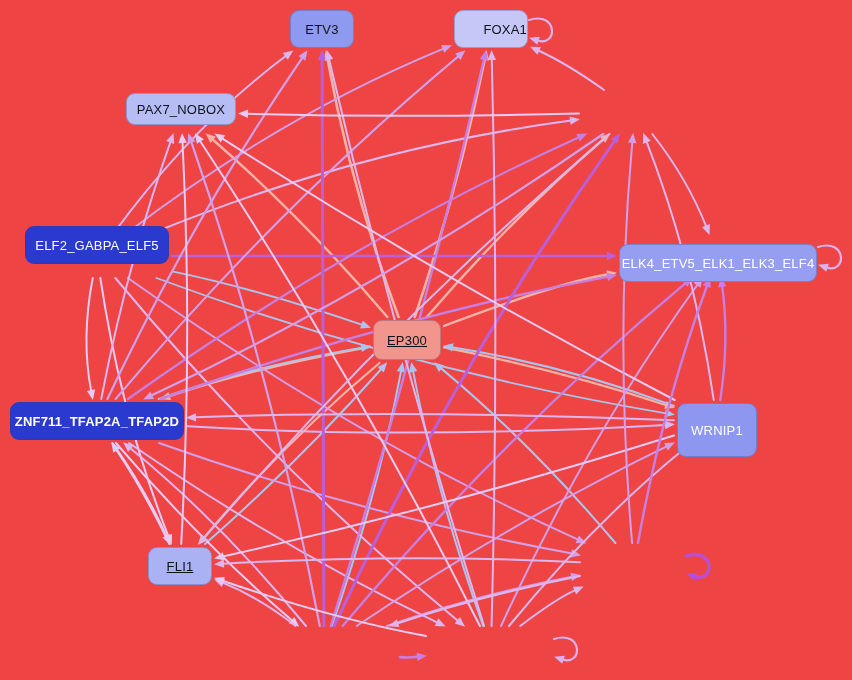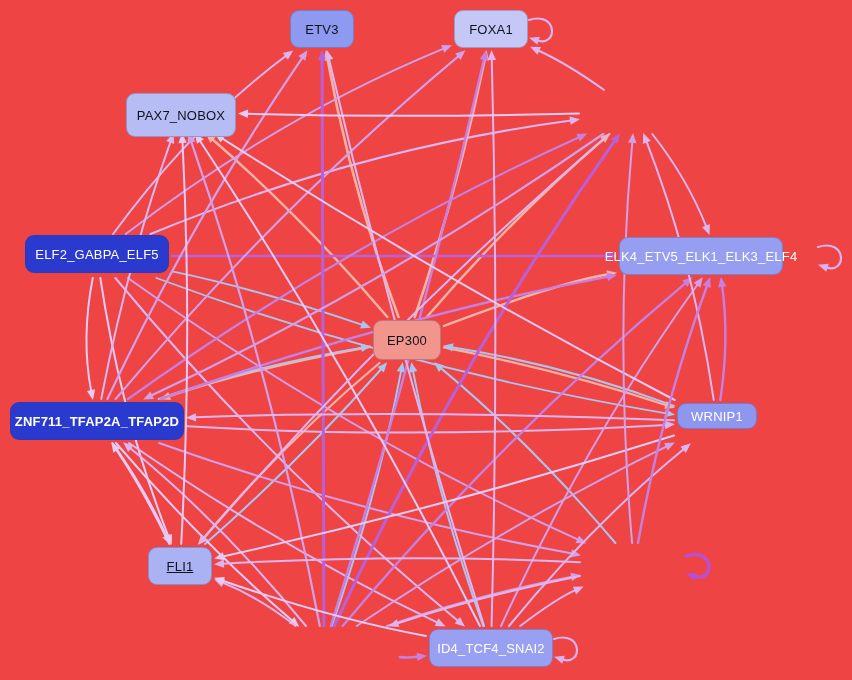--- a/index.html
+++ b/index.html
@@ -179,40 +179,37 @@
       <path d="M 818 247 C 847 238 847 274 826.6162284902821 267.44807344330496" fill="none" stroke="#d9b2ef" stroke-width="2.2" stroke-linecap="round"></path>
       <polygon points="818.0479714387147,264.6939908195869 828.8534956093024,263.75556266632 826.2830184938323,271.7526025811162" fill="#d9b2ef"></polygon>
       <path d="M 686 556 C 715 547 715 583 694.6162284902821 576.448073443305" fill="none" stroke="#b84fd6" stroke-width="3.4" stroke-linecap="round"></path>
       <polygon points="686.0479714387147,573.6939908195869 696.8534956093024,572.75556266632 694.2830184938323,580.7526025811162" fill="#b84fd6"></polygon>
       <path d="M 554 639 C 583 630 583 666 562.6162284902821 659.448073443305" fill="none" stroke="#d9b2ef" stroke-width="2.2" stroke-linecap="round"></path>
       <polygon points="554.0479714387147,656.6939908195869 564.8534956093024,655.75556266632 562.2830184938323,663.7526025811162" fill="#d9b2ef"></polygon>
     </svg>
     <div class="node" style="left: 290px; top: 10px; width: 64px; height: 38px; background: rgb(142, 153, 240); color: rgb(16, 18, 26);">
       <span>ETV3</span>
     </div>
-    <div class="node" style="left: 454px; top: 10px; width: 74px; height: 38px; background: rgb(197, 200, 246); color: rgb(16, 18, 26);">
+    <div class="node" style="left: 454px; top: 10px; width: 74px; height: 38px; background: rgb(197, 200, 246); color: rgb(16, 18, 26); justify-content: flex-end;">
       <span>FOXA1</span>
     </div>
-    <div class="node" style="left: 126px; top: 93px; width: 110px; height: 44px; background: rgb(182, 189, 244); color: rgb(16, 18, 26);">
+    <div class="node" style="left: 126px; top: 93px; width: 110px; height: 32px; background: rgb(182, 189, 244); color: rgb(16, 18, 26);">
       <span>PAX7_NOBOX</span>
     </div>
-    <div class="node" style="left: 25px; top: 235px; width: 144px; height: 38px; background: rgb(42, 58, 206); color: rgb(255, 255, 255);">
+    <div class="node" style="left: 25px; top: 226px; width: 144px; height: 38px; background: rgb(42, 58, 206); color: rgb(255, 255, 255);">
       <span>ELF2_GABPA_ELF5</span>
     </div>
-    <div class="node" style="left: 619px; top: 237px; width: 164px; height: 38px; background: rgb(149, 158, 241); color: rgb(255, 255, 255);">
+    <div class="node" style="left: 619px; top: 244px; width: 198px; height: 38px; background: rgb(149, 158, 241); color: rgb(255, 255, 255);">
       <span>ELK4_ETV5_ELK1_ELK3_ELF4</span>
     </div>
-    <div class="node" style="left: 373px; top: 320px; width: 68px; height: 40px; background: rgb(242, 149, 141); color: rgb(16, 18, 26);">
+    <div class="node" style="left: 373px; top: 320px; width: 68px; height: 40px; background: rgb(242, 149, 141); color: rgb(16, 18, 26); text-decoration: underline;">
       <span>EP300</span>
     </div>
     <div class="node" style="left: 10px; top: 402px; width: 174px; height: 38px; background: rgb(42, 58, 206); color: rgb(255, 255, 255); font-weight: bold;">
       <span>ZNF711_TFAP2A_TFAP2D</span>
     </div>
-    <div class="node" style="left: 677px; top: 403px; width: 80px; height: 26px; background: rgb(141, 151, 240); color: rgb(255, 255, 255);">
+    <div class="node" style="left: 677px; top: 403px; width: 80px; height: 54px; background: rgb(141, 151, 240); color: rgb(255, 255, 255);">
       <span>WRNIP1</span>
     </div>
     <div class="node" style="left: 148px; top: 547px; width: 64px; height: 38px; background: rgb(170, 178, 243); color: rgb(16, 18, 26); text-decoration: underline;">
       <span>FLI1</span>
-    </div>
-    <div class="node" style="left: 429px; top: 629px; width: 124px; height: 38px; background: rgb(153, 160, 241); color: rgb(255, 255, 255);">
-      <span>ID4_TCF4_SNAI2</span>
     </div>
   </div>
 
 </body></html>

